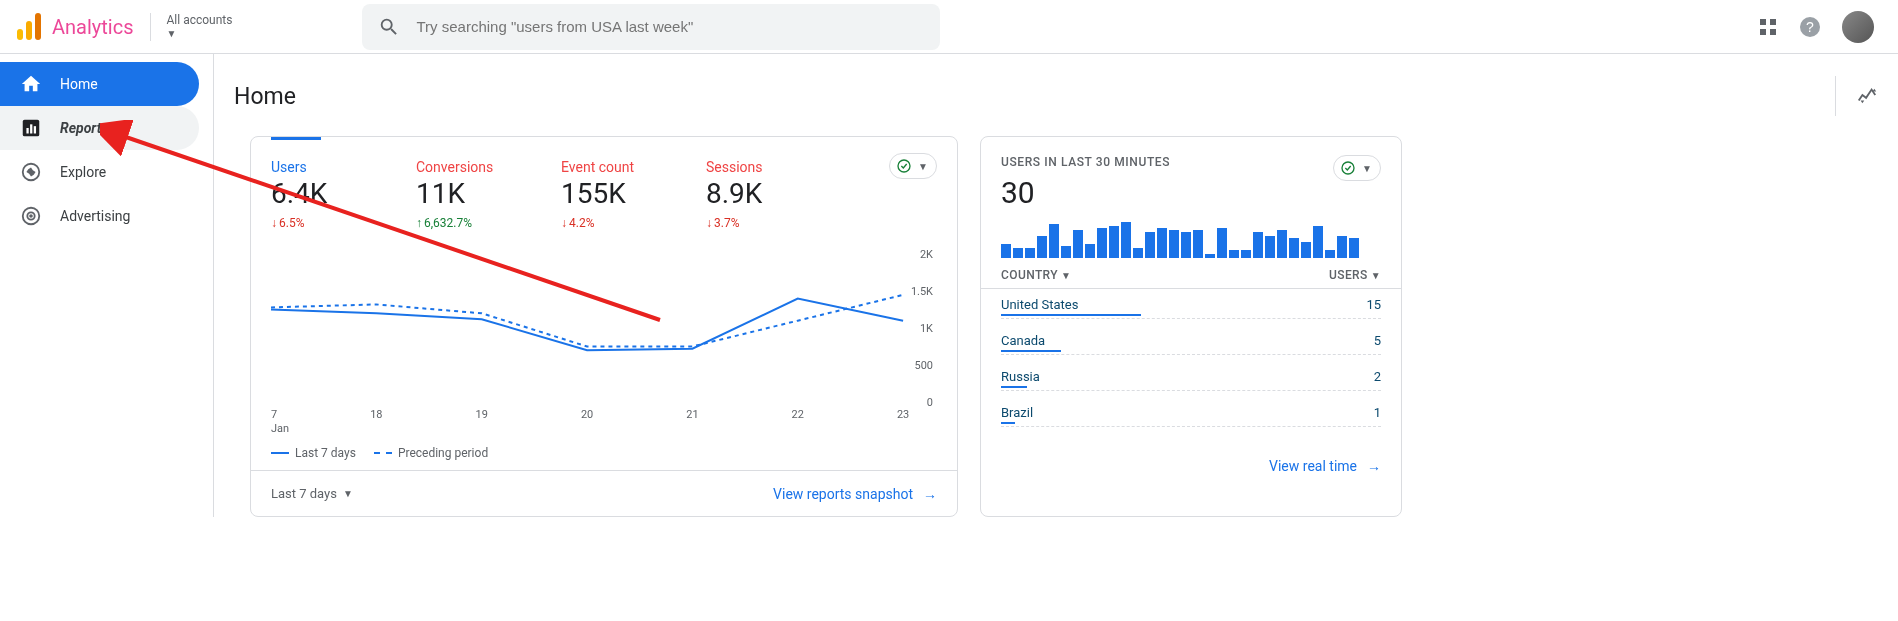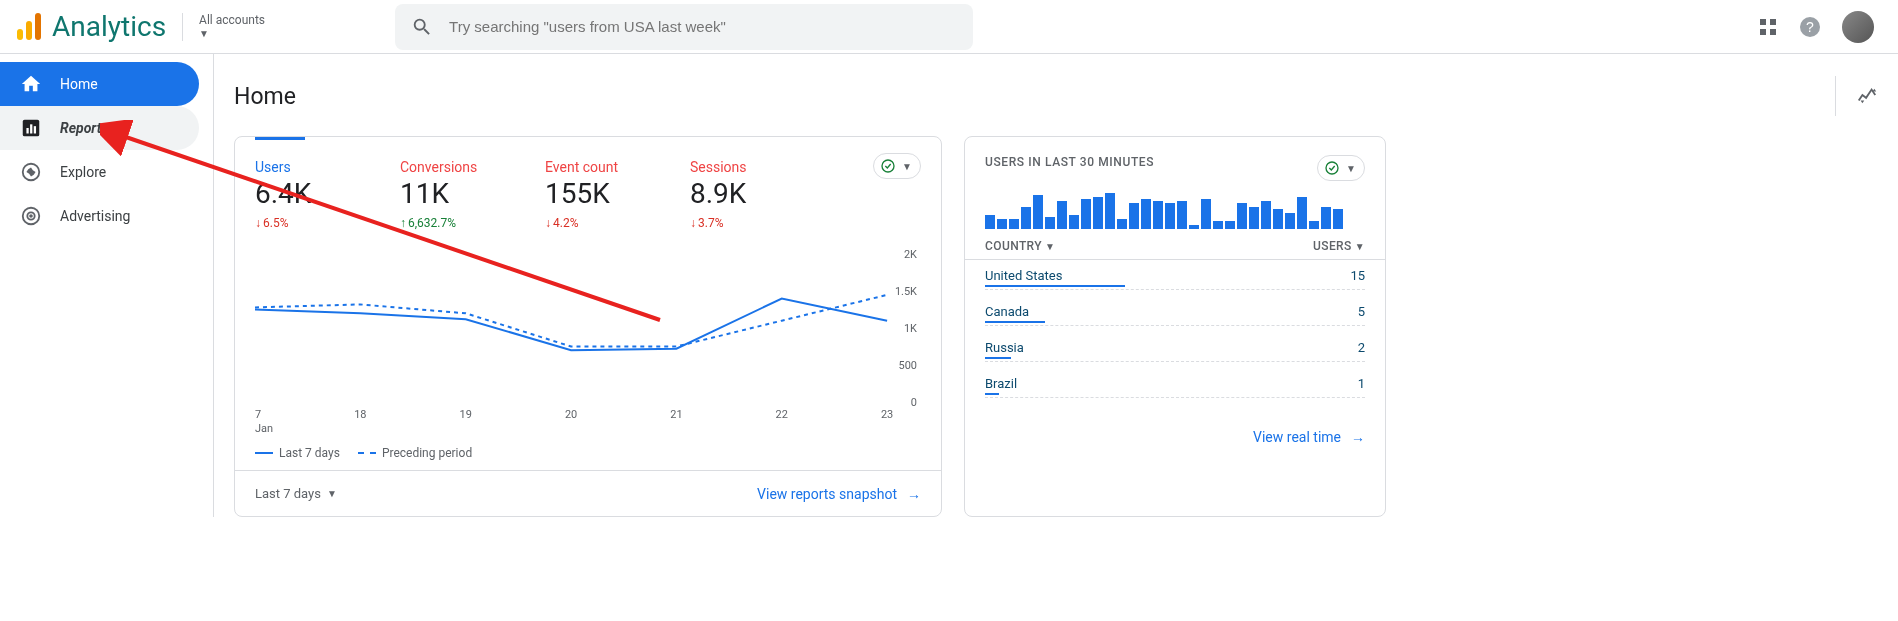--- a/index.html
+++ b/index.html
@@ -1,40 +1,40 @@
 <!DOCTYPE html>
 <html><head>
 <meta charset="utf-8">
 <style>
   * { box-sizing: border-box; margin: 0; padding: 0; }
   body { font-family: "Google Sans", Roboto, Arial, sans-serif; color:#202124; background:#fff; width:1898px; }
   
   .header { height:54px; border-bottom:1px solid #dadce0; display:flex; align-items:center; padding:0 12px; }
   .logo { display:flex; align-items:center; gap:10px; margin-left:4px; }
-  .brand { font-size:28px; color:#0f766e; font-weight:400; }
+  .brand { font-size:20px; color:#ec4899; font-weight:400; }
   .divider { width:1px; height:28px; background:#dadce0; margin:0 16px; }
   .acct { display:flex; flex-direction:column; font-size:12px; color:#5f6368; line-height:1.1; cursor:pointer;}
   .acct-row{ display:flex; align-items:center; gap:2px;}
   .search { margin-left:130px; width:578px; height:46px; background:#f1f3f4; border-radius:8px; display:flex; align-items:center; padding:0 16px; gap:16px; }
   .search svg { fill:#5f6368; }
   .search input { flex:1; border:none; background:transparent; font-size:15px; color:#5f6368; outline:none; }
   .header-right { margin-left:auto; display:flex; align-items:center; gap:20px; padding-right:12px;}
   .avatar { width:32px; height:32px; border-radius:50%; background:linear-gradient(135deg,#888,#555); }
   
   .body { display:flex; }
   .sidebar { width:213px; padding-top:8px; }
   .nav-item { height:44px; display:flex; align-items:center; gap:18px; padding-left:20px; font-size:14px; color:#3c4043; cursor:pointer; border-top-right-radius:22px; border-bottom-right-radius:22px; margin-right:14px;}
   .nav-item.active { background:#1a73e8; color:#fff; }
   .nav-item.hover { background:#f1f3f4; font-weight:700; }
   .nav-item svg { width:22px; height:22px; }
   .main { flex:1; padding:22px 20px 0 20px; background:#fff; border-left:1px solid #dadce0;}
   .page-head{ display:flex; align-items:center; margin-bottom:20px;}
   .page-title { font-size:23px; font-weight:400; color:#202124; }
   .page-head-right{ margin-left:auto; padding-left:20px; border-left:1px solid #dadce0; height:40px; display:flex; align-items:center;}
-  .cards { display:flex; gap:22px; }
+  .cards { display:flex; gap:22px;margin-left:16px; }
   .card { border:1px solid #dadce0; border-radius:8px; background:#fff; }
   .card1 { width:708px; }
   .card2 { width:422px; }
   .pill { display:inline-flex; align-items:center; gap:6px; border:1px solid #dadce0; border-radius:20px; height:26px; padding:0 8px 0 6px; cursor:pointer;}
   
   .metrics { display:flex; padding:16px 20px 0 20px; position:relative;}
   .metric { width:145px; cursor:pointer; padding-top:6px;}
   .metric.active .m-label{ color:#1a73e8; }
   .m-label { font-size:14px; color:#ef4444; }
   .m-value { font-size:28px; font-weight:400; margin-top:2px; color:#202124;}
@@ -243,20 +243,21 @@
             <span>View reports snapshot</span>
             <span>→</span>
           </div>
         </div>
       </div>
 
       <div class="card card2">
         <div class="c2-top">
           <div>
             <div class="c2-label">USERS IN LAST 30 MINUTES</div>
+            <div class="c2-value">30</div>
           </div>
           <div style="margin-left:auto">
             <div class="pill">
               <svg width="16" height="16" viewBox="0 0 24 24">
                   <circle cx="12" cy="12" r="9" fill="none" stroke="#188038" stroke-width="2"></circle>
                   <path d="M8 12l3 3 5-6" fill="none" stroke="#188038" stroke-width="2"></path>
                 </svg>
               <span class="caret">▼</span>
             </div>
           </div>

